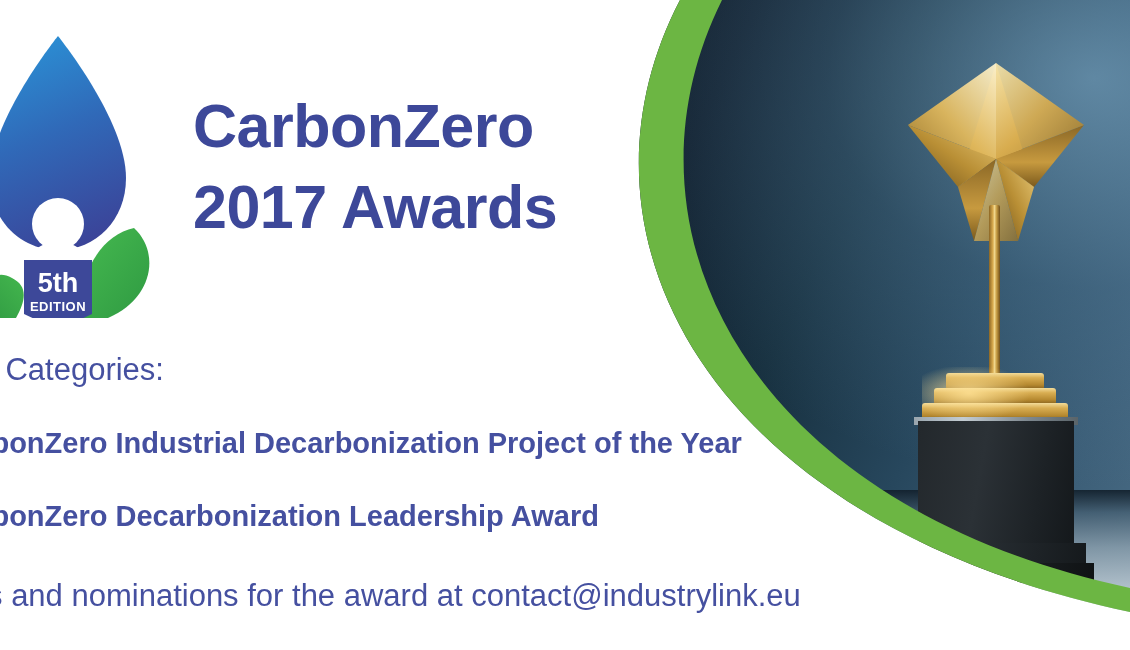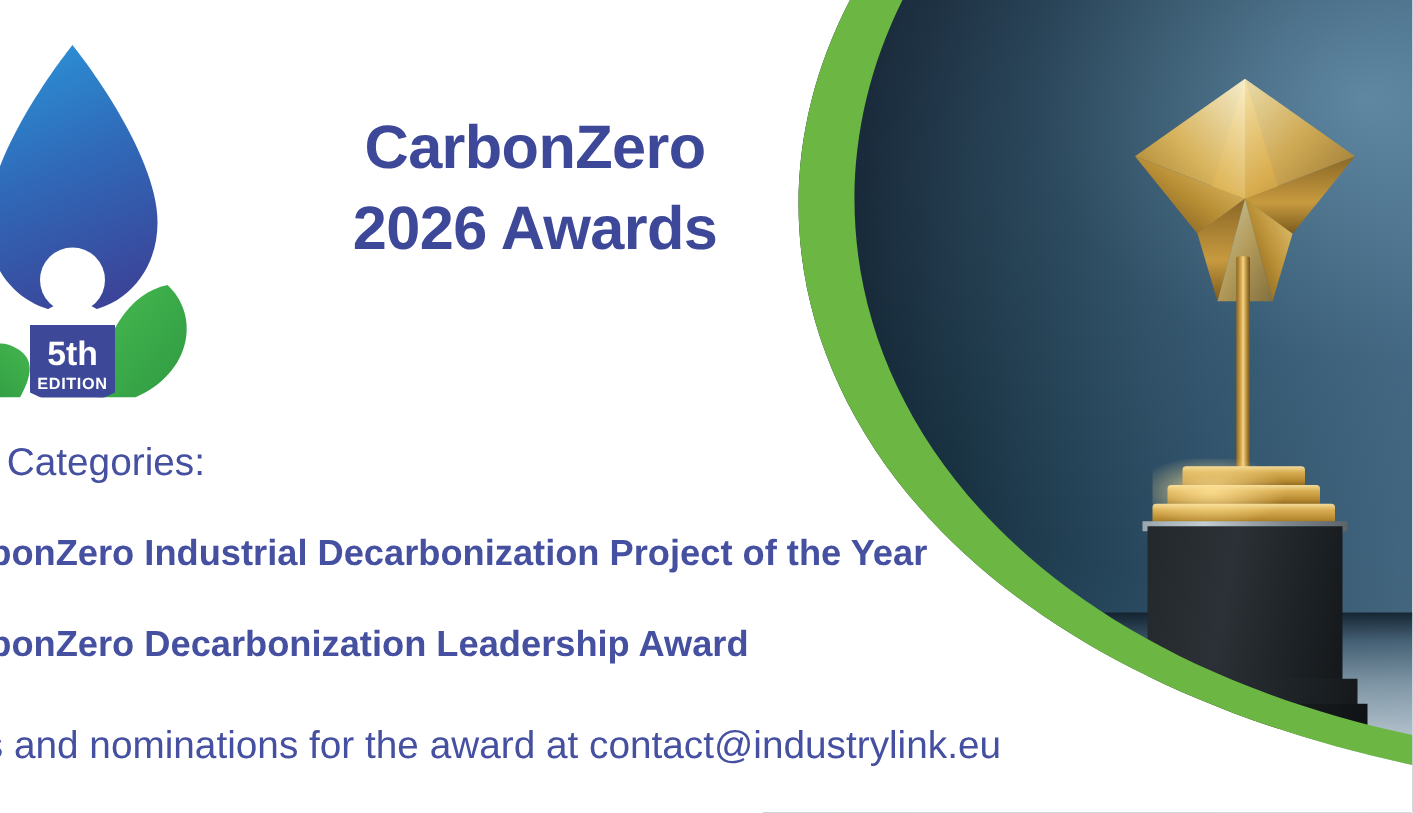--- a/index.html
+++ b/index.html
@@ -173,25 +173,24 @@
     top: 28px;
     width: 180px;
     height: 290px;
   }
   .headline {
     position: absolute;
     left: 193px;
     top: 86px;
     width: 470px;
     color: #3d4899;
-    font-size: 49px;
+    font-size: 61px;
     font-weight: bold;
     line-height: 1.33;
     letter-spacing: -0.5px;
-    text-align: center;
   }
   .headline .l2 { display: block; }
 
   .cat-heading {
     position: absolute;
     left: -48px;
     top: 352px;
     color: #4550a0;
     font-size: 31px;
     font-weight: normal;
@@ -326,21 +325,21 @@
         <g>
           <path d="M 42,232 L 110,232 L 110,286 L 76,302 L 42,286 Z" fill="#3d4899"></path>
           <text x="76" y="264" text-anchor="middle" fill="#ffffff" font-family="Liberation Sans, sans-serif" font-size="27" font-weight="bold">5th</text>
           <text x="76" y="283" text-anchor="middle" fill="#ffffff" font-family="Liberation Sans, sans-serif" font-size="13" font-weight="bold" letter-spacing="0.5">EDITION</text>
         </g>
       </svg>
     </div>
 
     <div class="headline">
       <span>CarbonZero</span>
-      <span class="l2">2026 Awards</span>
+      <span class="l2">2017 Awards</span>
     </div>
 
     <div class="cat-heading">ard Categories:</div>
 
     <div class="cat-item i0">arbonZero Industrial Decarbonization Project of the Year</div>
 
     <div class="cat-item i1">arbonZero Decarbonization Leadership Award</div>
 
     <div class="footer-line">ails and nominations for the award at contact@industrylink.eu</div>
 

